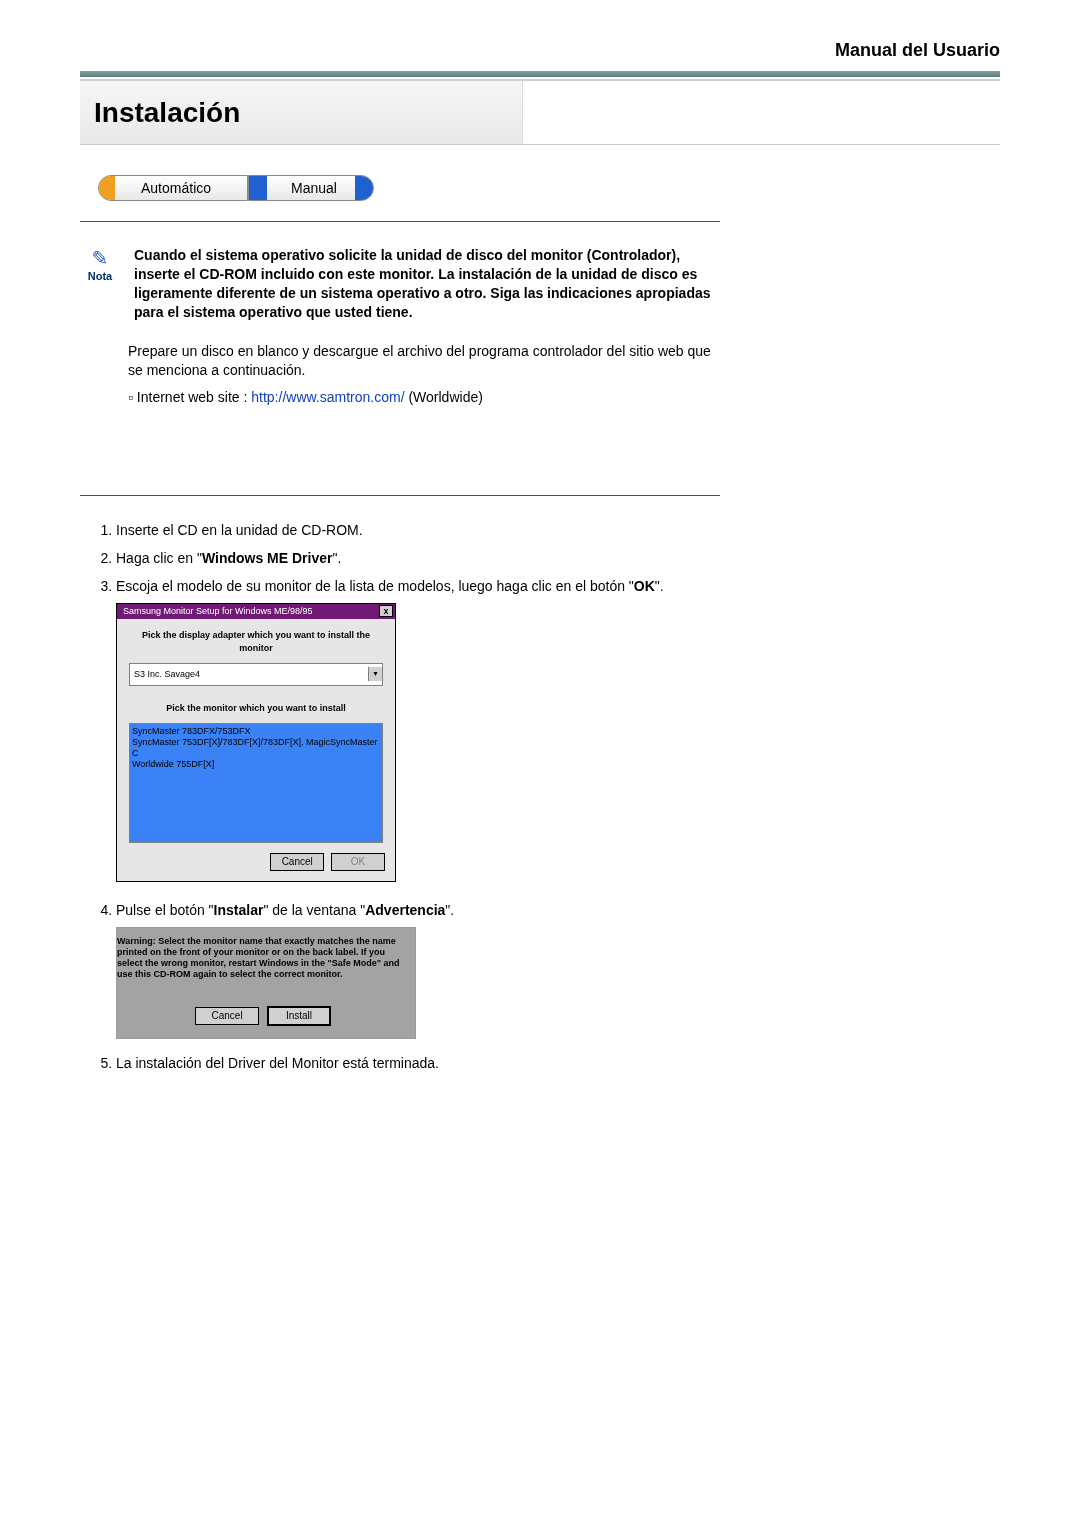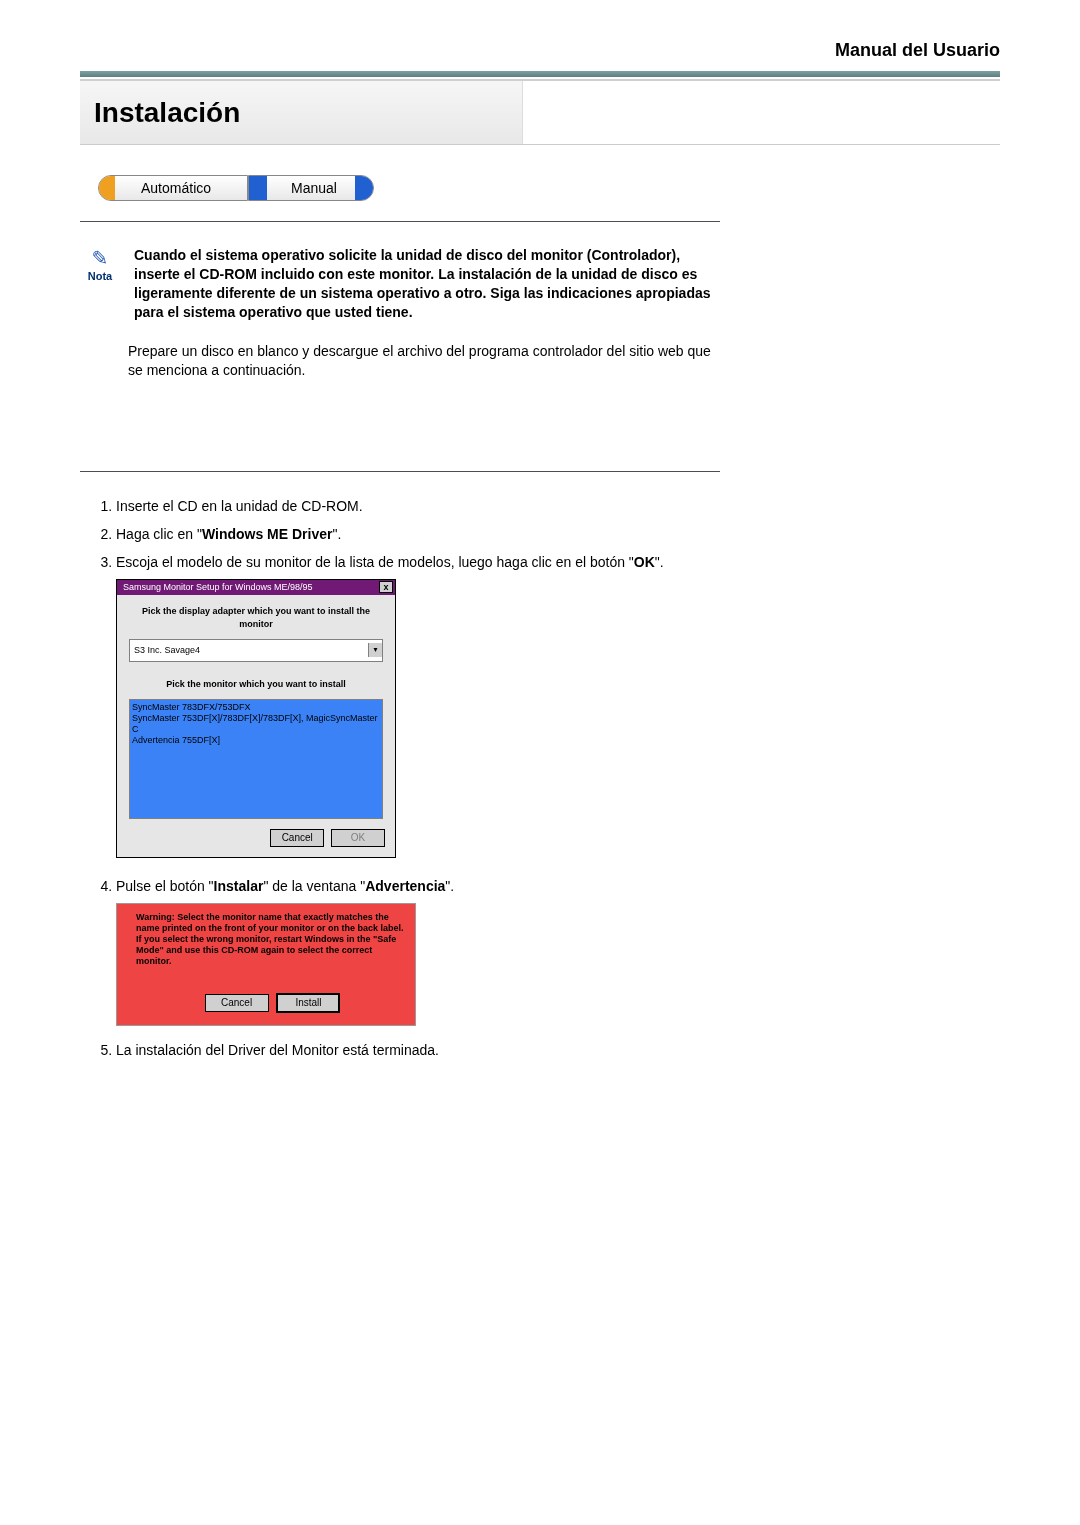--- a/index.html
+++ b/index.html
@@ -123,22 +123,22 @@
   }
   .win-buttons { text-align:right; padding:0 10px 10px 0; }
   .win-btn {
     display:inline-block; width:54px; border:1px solid #000; background:#d0d0d0;
     text-align:center; font-size:10px; padding:1px 0; margin-left:4px;
   }
   .win-btn.disabled { color:#808080; }
 
   
   .warn-dialog {
-    width:300px; border:1px solid #9a9a9a; background:#ef4444;
-    margin:6px 0 14px 0; padding:8px 10px 12px 19px;
+    width:300px; border:1px solid #9a9a9a; background:#a3a3a3;
+    margin:6px 0 14px 0; padding:8px 10px 12px 0;
     font-family: Tahoma, Arial, sans-serif;
   }
   .warn-text { font-size:9px; font-weight:bold; line-height:11px; }
   .warn-buttons { text-align:center; margin-top:24px; }
   .warn-buttons .win-btn { width:64px; }
   .warn-buttons .install-btn { border:2px solid #000; }
 
 </style>
 </head>
 <body>
@@ -167,20 +167,26 @@
   <div class="nota-row">
     <div class="nota-icon">
       <div class="glyph">✎</div>
       <div class="lbl">Nota</div>
     </div>
     <div class="nota-text">Cuando el sistema operativo solicite la unidad de disco del monitor (Controlador), inserte el CD-ROM incluido con este monitor. La instalación de la unidad de disco es ligeramente diferente de un sistema operativo a otro. Siga las indicaciones apropiadas para el sistema operativo que usted tiene.</div>
   </div>
 
   <div class="para">Prepare un disco en blanco y descargue el archivo del programa controlador del sitio web que se menciona a continuación.</div>
 
+  <div class="bullet-link">
+    <span>▫</span>
+    <span class="site-label">Internet web site :</span>
+    <a href="#">http://www.samtron.com/</a>
+    <span class="scope">(Worldwide)</span>
+  </div>
 
   <hr class="thin" style="margin-top:90px">
 
 
   <ol class="steps">
     <li>Inserte el CD en la unidad de CD-ROM.</li>
 
     <li>
       <span>Haga clic en "</span><span class="bold">Windows ME Driver</span><span>".</span>
     </li>
@@ -197,21 +203,21 @@
         <div class="win-body">
           <div class="center-txt">Pick the display adapter which you want to install the monitor</div>
           <div class="combo">
             <span class="combo-text">S3 Inc. Savage4</span>
             <span class="combo-btn">▾</span>
           </div>
           <div class="center-txt" style="margin-top:16px">Pick the monitor which you want to install</div>
           <div class="listbox">
             <div>SyncMaster 783DFX/753DFX</div>
             <div>SyncMaster 753DF[X]/783DF[X]/783DF[X], MagicSyncMaster C</div>
-            <div>Advertencia 755DF[X]</div>
+            <div>Worldwide 755DF[X]</div>
           </div>
         </div>
         <div class="win-buttons">
           <span class="win-btn">Cancel</span>
           <span class="win-btn disabled">OK</span>
         </div>
       </div>
     </li>
 
     <li>

